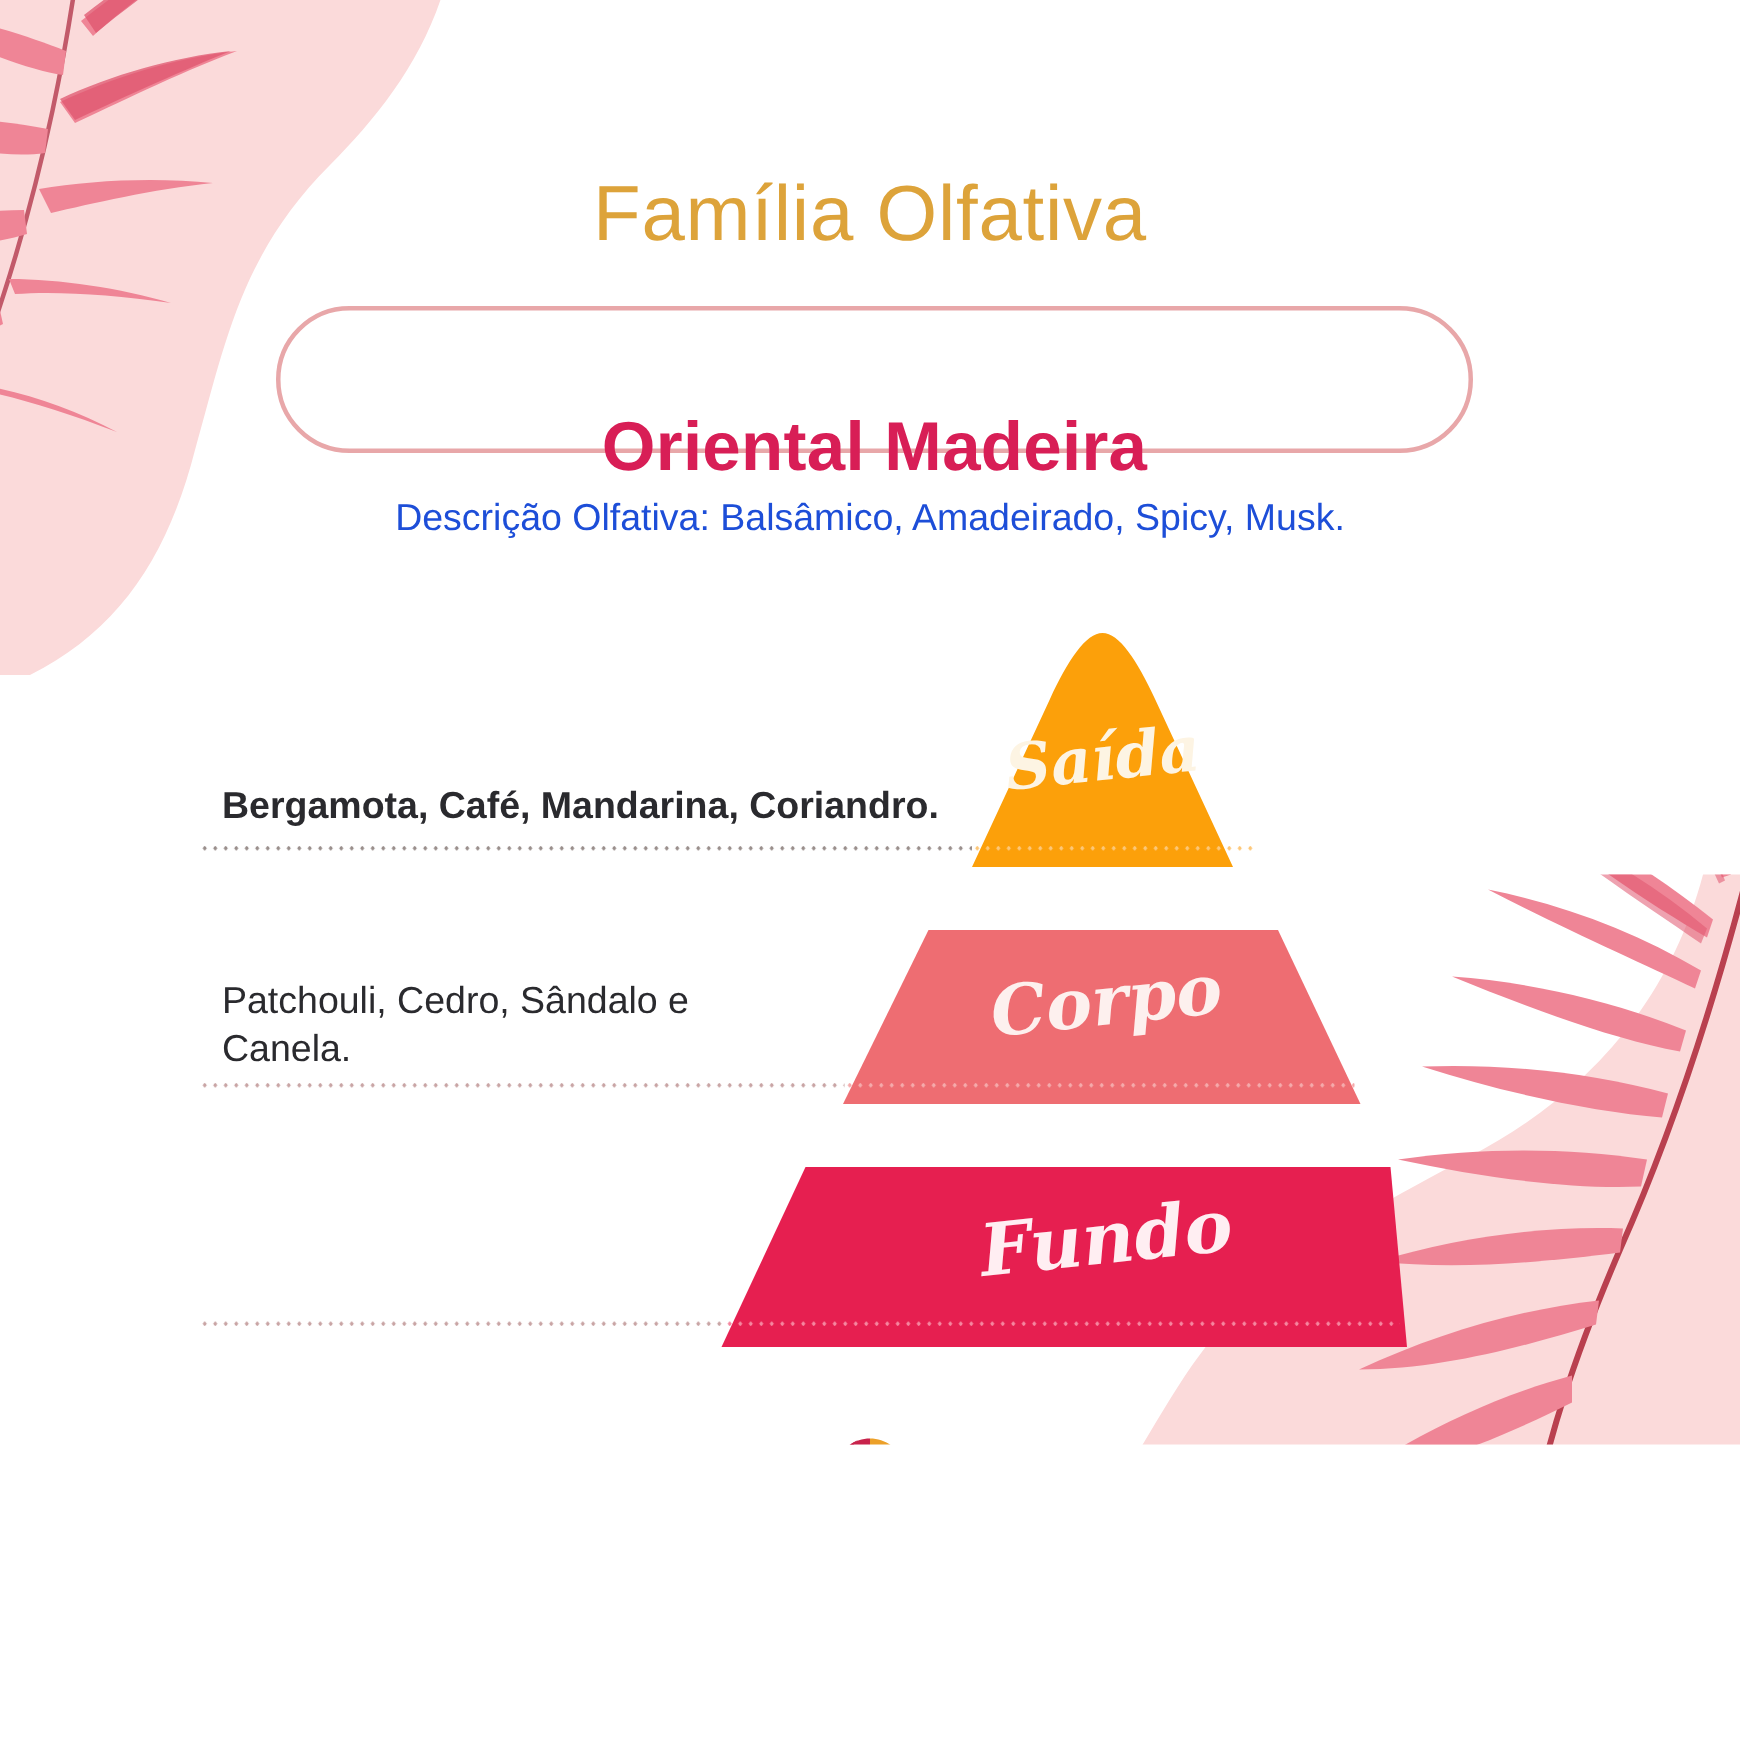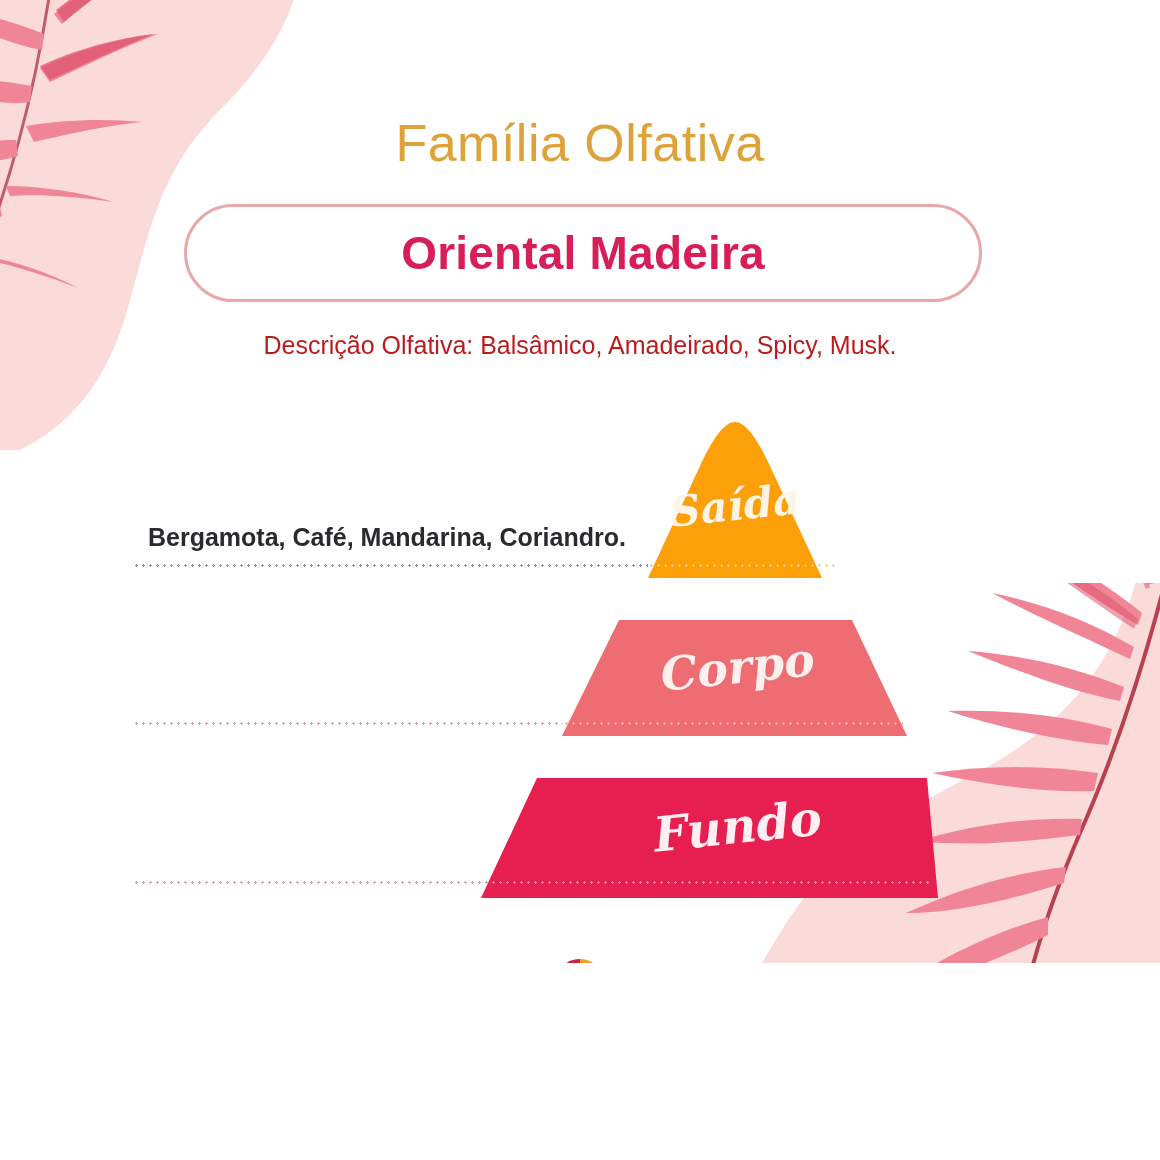--- a/index.html
+++ b/index.html
@@ -167,42 +167,44 @@
     </g>
     <g fill="#e0566f" opacity="0.55">
       <path d="M 416 6 C 402 -24 392 -54 386 -84 C 398 -52 410 -22 420 4 Z"></path>
       <path d="M 408 36 C 372 6 332 -18 292 -34 C 332 -2 372 24 404 46 Z"></path>
     </g>
   </svg>
 
   <div id="header">
     <div id="family-title" style="color: rgb(221, 163, 58);">Família Olfativa</div>
     <div id="name-pill" style="border-color: rgb(232, 167, 169);">
-      <div id="family-name" style="color: rgb(216, 30, 86);">Oriental Madeira</div>
+      <div id="family-name" style="color: rgb(216, 30, 86); margin-top: 44px;">Oriental Madeira</div>
     </div>
-    <div id="description" style="color: #b91c1c;">Descrição Olfativa: Balsâmico, Amadeirado, Spicy, Musk.</div>
+    <div id="description" style="color: #1d4ed8;">Descrição Olfativa: Balsâmico, Amadeirado, Spicy, Musk.</div>
   </div>
 
   <svg id="pyramid" viewBox="0 0 1160 1160">
 
     <path id="tier-shape-0" d="M 648 578 L 700 466 C 712 440 724 422 735 422 C 746 422 758 440 770 466 L 822 578 Z" fill="#fca00a"></path>
 
     <path id="tier-shape-1" d="M 619 620 L 852 620 L 907 736 L 562 736 Z" fill="#ee6d72"></path>
 
     <path id="tier-shape-2" d="M 537 778 L 927 778 L 938 898 L 481 898 Z" fill="#e61f50"></path>
   </svg>
 
   <div class="rule" id="rule-0"></div>
   <div class="rule" id="rule-0b"></div>
   <div class="rule" id="rule-1"></div>
   <div class="rule" id="rule-1b"></div>
   <div class="rule" id="rule-2"></div>
   <div class="rule" id="rule-2b"></div>
 
   <div class="note-text" id="note-text-0">Bergamota, Café, Mandarina, Coriandro.</div>
+  <div class="note-text" id="note-text-1">Patchouli, Cedro, Sândalo e
+Canela.</div>
 
   <div class="tier-label" id="tier-label-0" style="color: rgb(253, 244, 227);">Saída</div>
   <div class="tier-label" id="tier-label-1" style="color: rgb(253, 240, 238);">Corpo</div>
   <div class="tier-label" id="tier-label-2" style="color: rgb(255, 238, 242);">Fundo</div>
 
   <div id="logo">
     <svg id="logo-mark" viewBox="0 0 54 54">
 
       <path d="M 27 4 C 14 4 4 14 4 27 C 14 27 21 20 27 13 Z" fill="#c8234b"></path>
       <path d="M 4 27 C 4 18 10 9 19 5 C 12 12 8 20 7 27 Z" fill="#c8234b"></path>

